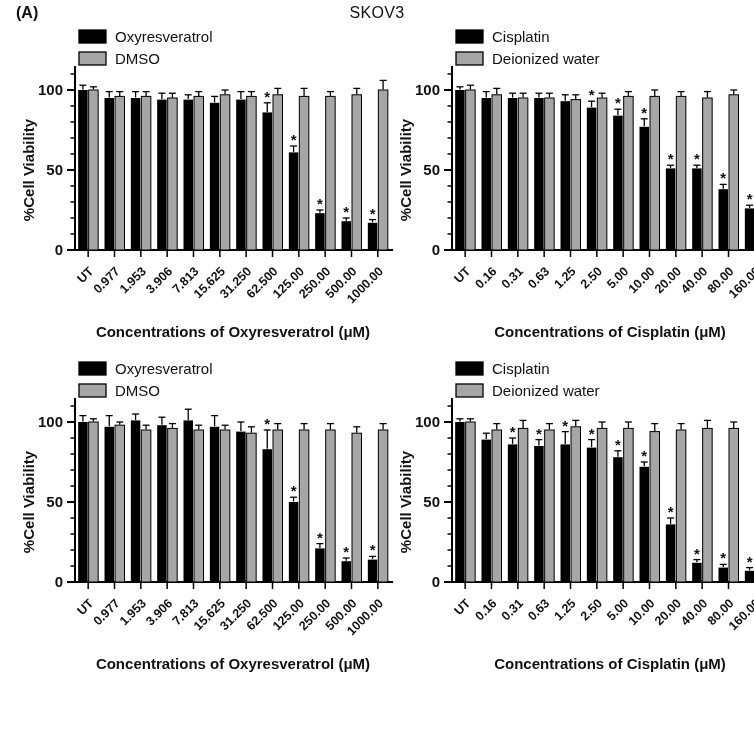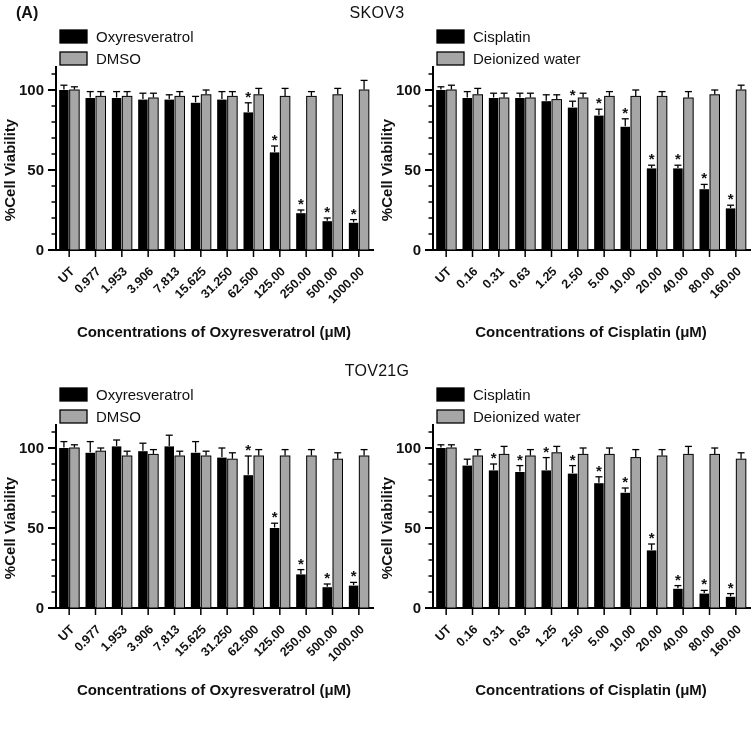--- a/index.html
+++ b/index.html
@@ -12,21 +12,21 @@
     overflow:hidden;
   }
   .panel-label{
     position:absolute;top:4px;left:16px;
     font-size:16px;font-weight:bold;
   }
   .row-title{
     height:26px;display:flex;align-items:center;justify-content:center;
     font-size:16px;font-weight:normal;letter-spacing:.3px;
   }
-  .charts-row{display:flex;}
+  .charts-row{display:flex;padding-left:19px;}
   .chart{width:377px;height:332px;}
   svg text{
     font-family:"Liberation Sans", sans-serif;
     fill:#111;
   }
   text.axis-num{font-size:15px;font-weight:bold;}
   text.cat-label{font-size:12.5px;font-weight:bold;}
   text.axis-title{font-size:15px;font-weight:bold;}
   text.legend-text{font-size:15px;font-weight:normal;}
   text.sig{font-size:15px;font-weight:bold;}
@@ -288,21 +288,20 @@
           <line x1="350.0833333333333" y1="179.2" x2="357.0833333333333" y2="179.2" stroke="#000000" stroke-width="1.3"></line>
           <text x="353.5833333333333" y="178.2" class="sig" text-anchor="middle">*</text>
           <rect x="359.3333333333333" y="64" width="9.5" height="160" fill="#a6a6a6" stroke="#000" stroke-width="1"></rect>
           <line x1="364.0833333333333" y1="63.5" x2="364.0833333333333" y2="59.19999999999999" stroke="#000000" stroke-width="1.3"></line>
           <line x1="360.5833333333333" y1="59.19999999999999" x2="367.5833333333333" y2="59.19999999999999" stroke="#000000" stroke-width="1.3"></line>
           <text x="214" y="311" class="axis-title" text-anchor="middle">Concentrations of Cisplatin (μM)</text>
           <text x="15" y="144" class="axis-title" text-anchor="middle" transform="rotate(-90 15 144)">%Cell Viability</text>
         </svg></div>
   </div>
 
-  <div class="row-title">TOV21G</div>
   <div class="charts-row">
     <div class="chart"><svg width="377" height="332" viewBox="0 0 377 332">
           <rect x="60" y="4" width="27" height="13" fill="#000000" stroke="#000" stroke-width="1.3"></rect>
           <text x="96" y="16" class="legend-text" text-anchor="start">Oxyresveratrol</text>
           <rect x="60" y="26" width="27" height="13" fill="#a6a6a6" stroke="#000" stroke-width="1.3"></rect>
           <text x="96" y="38" class="legend-text" text-anchor="start">DMSO</text>
           <line x1="56" y1="225" x2="56" y2="40" stroke="#000000" stroke-width="2"></line>
           <line x1="55" y1="224" x2="374" y2="224" stroke="#000000" stroke-width="2"></line>
           <line x1="56" y1="224" x2="48" y2="224" stroke="#000000" stroke-width="2"></line>
           <text x="44" y="229" class="axis-num" text-anchor="end">0</text>

